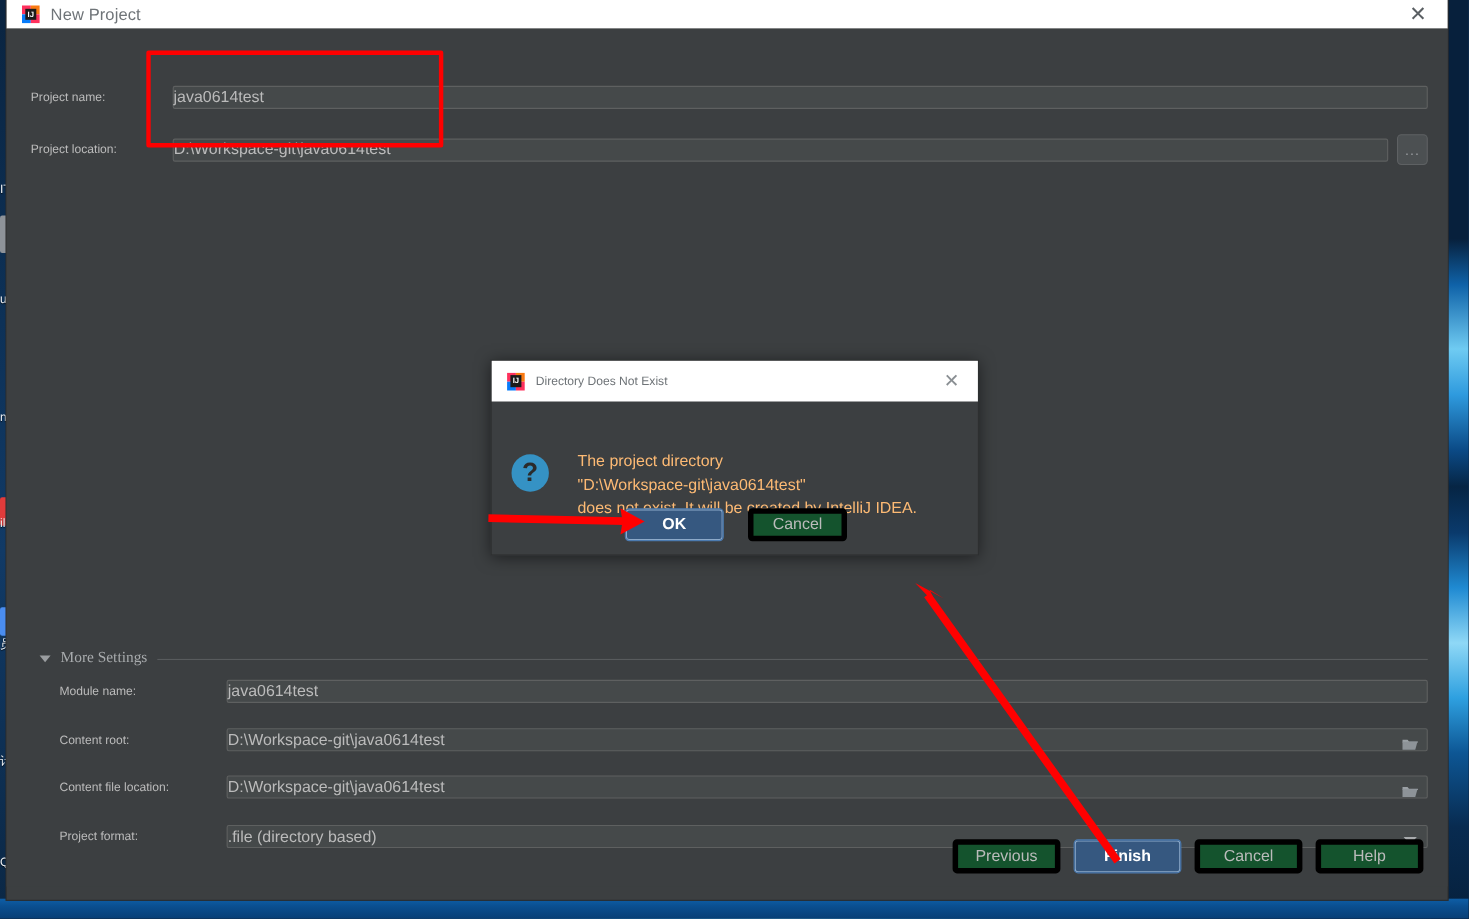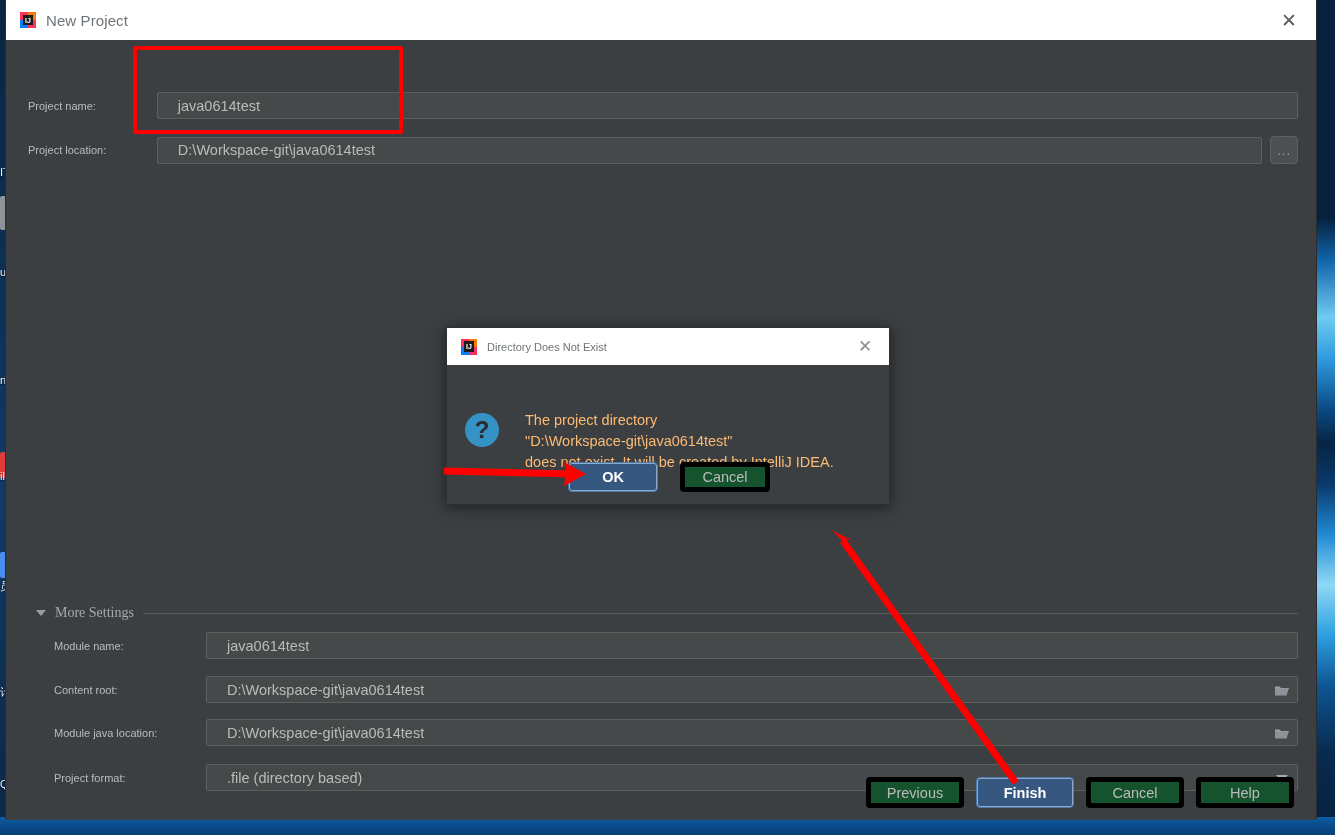--- a/index.html
+++ b/index.html
@@ -48,21 +48,21 @@
     background: linear-gradient(180deg,#0e5ea6 0%,#0a4e8f 40%,#083f76 100%);
   }
 
   
   #window {
     position: absolute; left: 6px; top: 0; width: 1310px; height: 818px;
     background: #3c3f41;
     box-shadow: 0 0 0 1px #2b2b2b;
   }
   #titlebar {
-    height: 40px; background: #ffffff;
+    height: 26px; background: #ffffff;
     display: flex; align-items: center; position: relative;
   }
   #titlebar-icon {
     width: 16px; height: 16px; margin-left: 14px; position: relative; flex: 0 0 auto;
   }
   #titlebar-title {
     margin-left: 10px; font-size: 15px; color: #6f7478; letter-spacing: .1px;
   }
   #titlebar-close {
     position: absolute; right: 14px; top: 50%; transform: translateY(-50%);
@@ -91,21 +91,21 @@
   
   #form-body { position: relative; height: 780px; background: #3c3f41; }
 
   .row { position: absolute; display: flex; align-items: center; }
   .fld-label {
     color: #bbbbbb; font-size: 11px; text-align: left; white-space: nowrap;
   }
   .textfield {
     background: #45494a; border: 1px solid #5e6060; border-radius: 2px;
     color: #bbbbbb; font-size: 14.5px;
-    display: flex; align-items: center; padding: 0 20px; height: 27px;
+    display: flex; align-items: center; padding: 0 0; height: 21px;
     font-family: "Liberation Sans", sans-serif;
   }
   .sqbtn {
     background: #4c5052; border: 1px solid #5e6163; border-radius: 4px;
     display: flex; align-items: center; justify-content: center;
     color: #9a9da0; cursor: pointer;
   }
 
   
   #more-settings {
@@ -245,21 +245,21 @@
       <span class="textfield" style="width:1106px; position:relative;">D:\Workspace-git\java0614test</span>
       <span class="sqbtn" style="position:absolute;right:2px;top:0;width:28px;height:29px;border:none;background:transparent;">
         <svg width="16" height="14" viewBox="0 0 16 14" aria-hidden="true">
           <path d="M1 2.5h4.6l1.3 1.6H15v1H1z" fill="#9aa0a5"></path>
           <path d="M1 4.4h13.6l-2 7.1H1z" fill="#8d9398"></path>
         </svg>
       </span>
     </div>
 
     <div class="row" style="left:48px; top:679px; width:1244px;">
-      <span class="fld-label" style="width:154px">Module java location:</span>
+      <span class="fld-label" style="width:154px">Content file location:</span>
       <span class="textfield" style="width:1106px; position:relative;">D:\Workspace-git\java0614test</span>
       <span class="sqbtn" style="position:absolute;right:2px;top:0;width:28px;height:29px;border:none;background:transparent;">
         <svg width="16" height="14" viewBox="0 0 16 14" aria-hidden="true">
           <path d="M1 2.5h4.6l1.3 1.6H15v1H1z" fill="#9aa0a5"></path>
           <path d="M1 4.4h13.6l-2 7.1H1z" fill="#8d9398"></path>
         </svg>
       </span>
     </div>
 
     <div class="row" style="left:48px; top:724px; width:1244px;">

